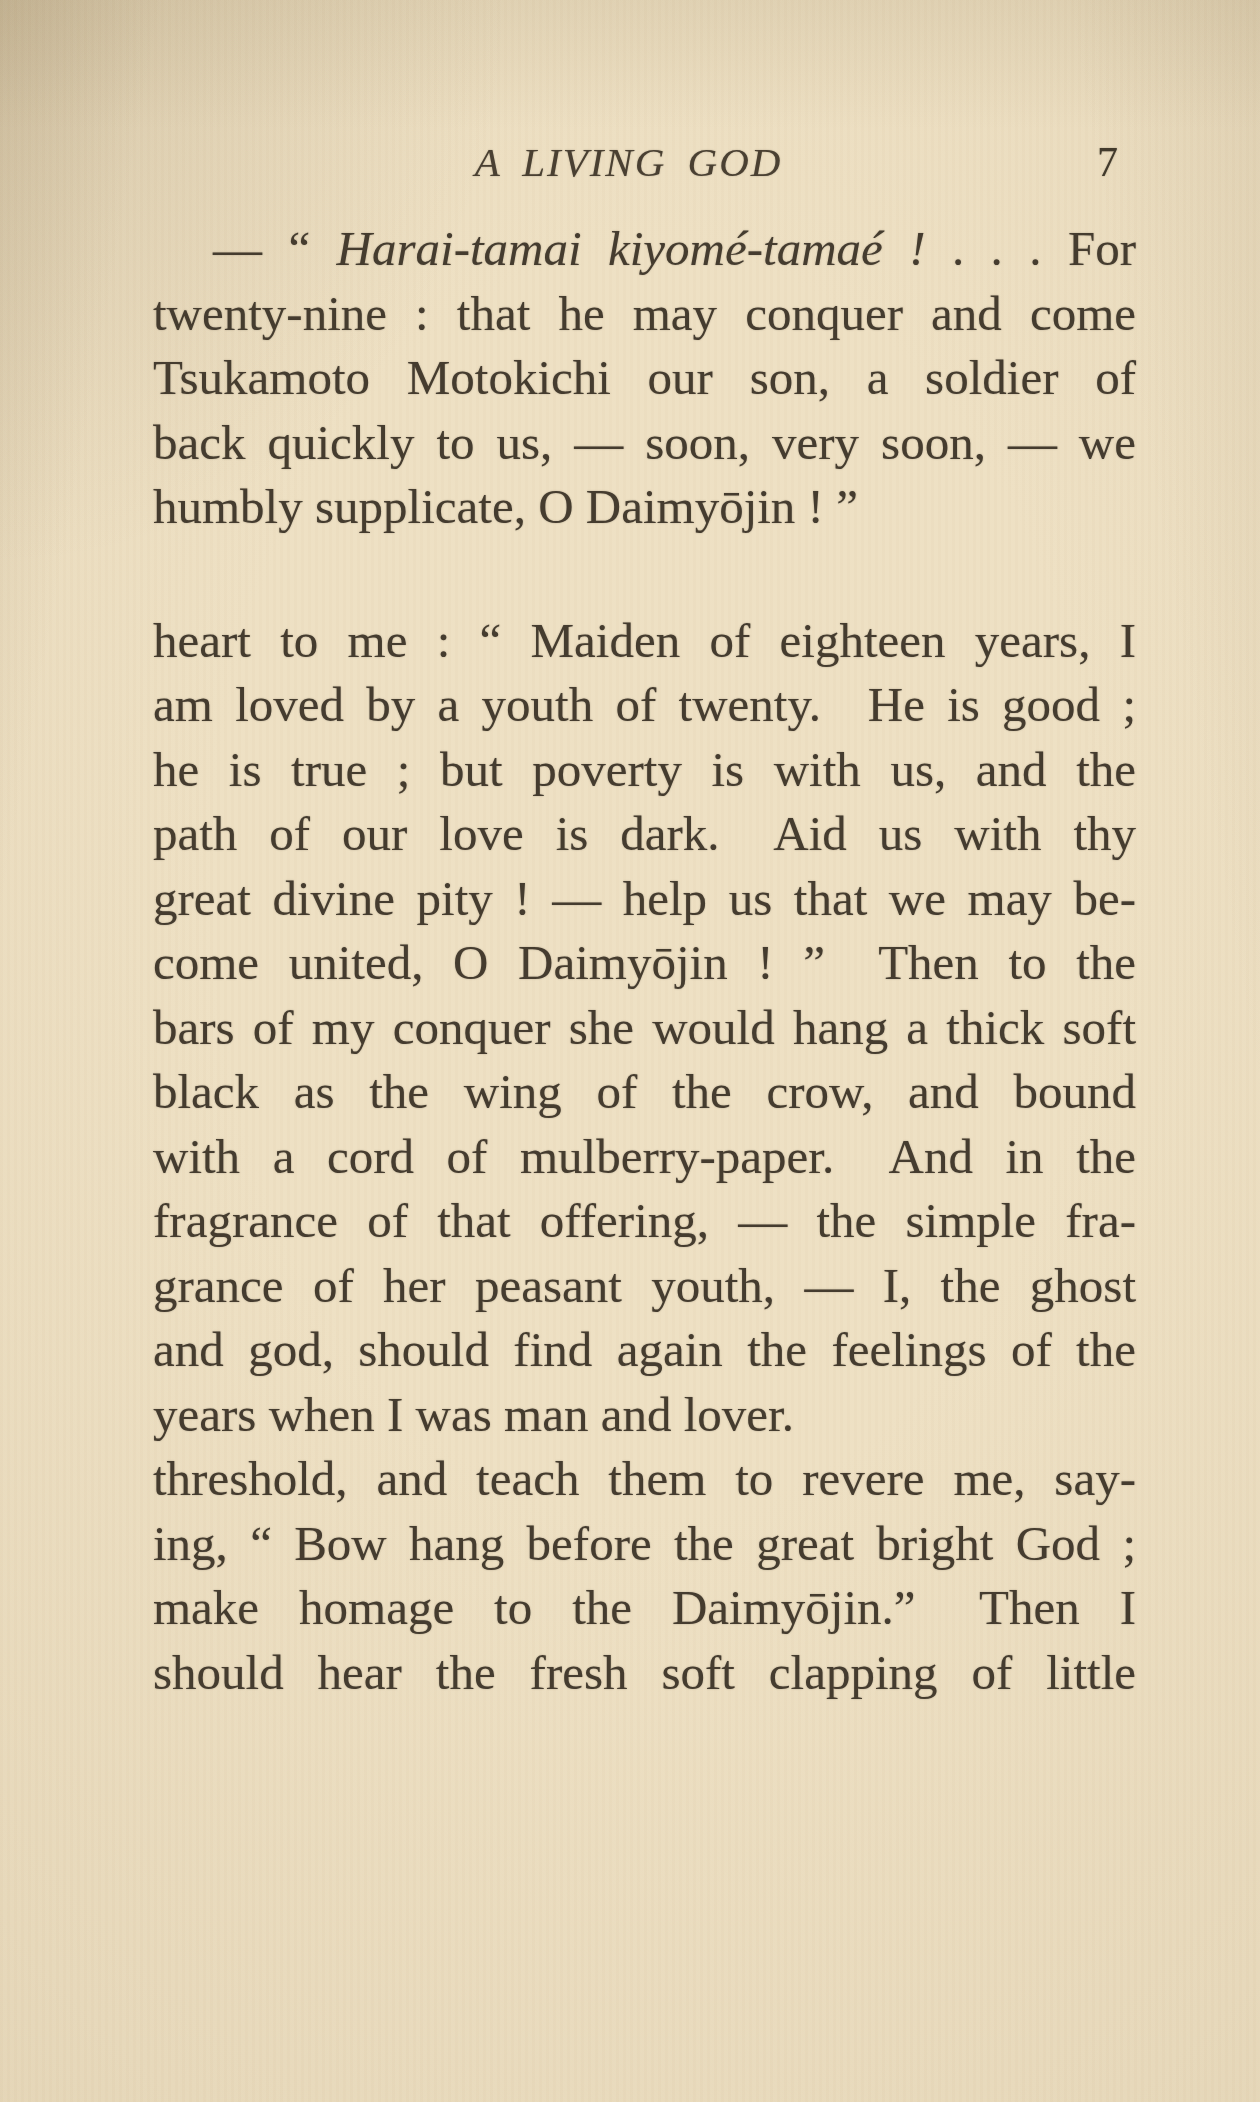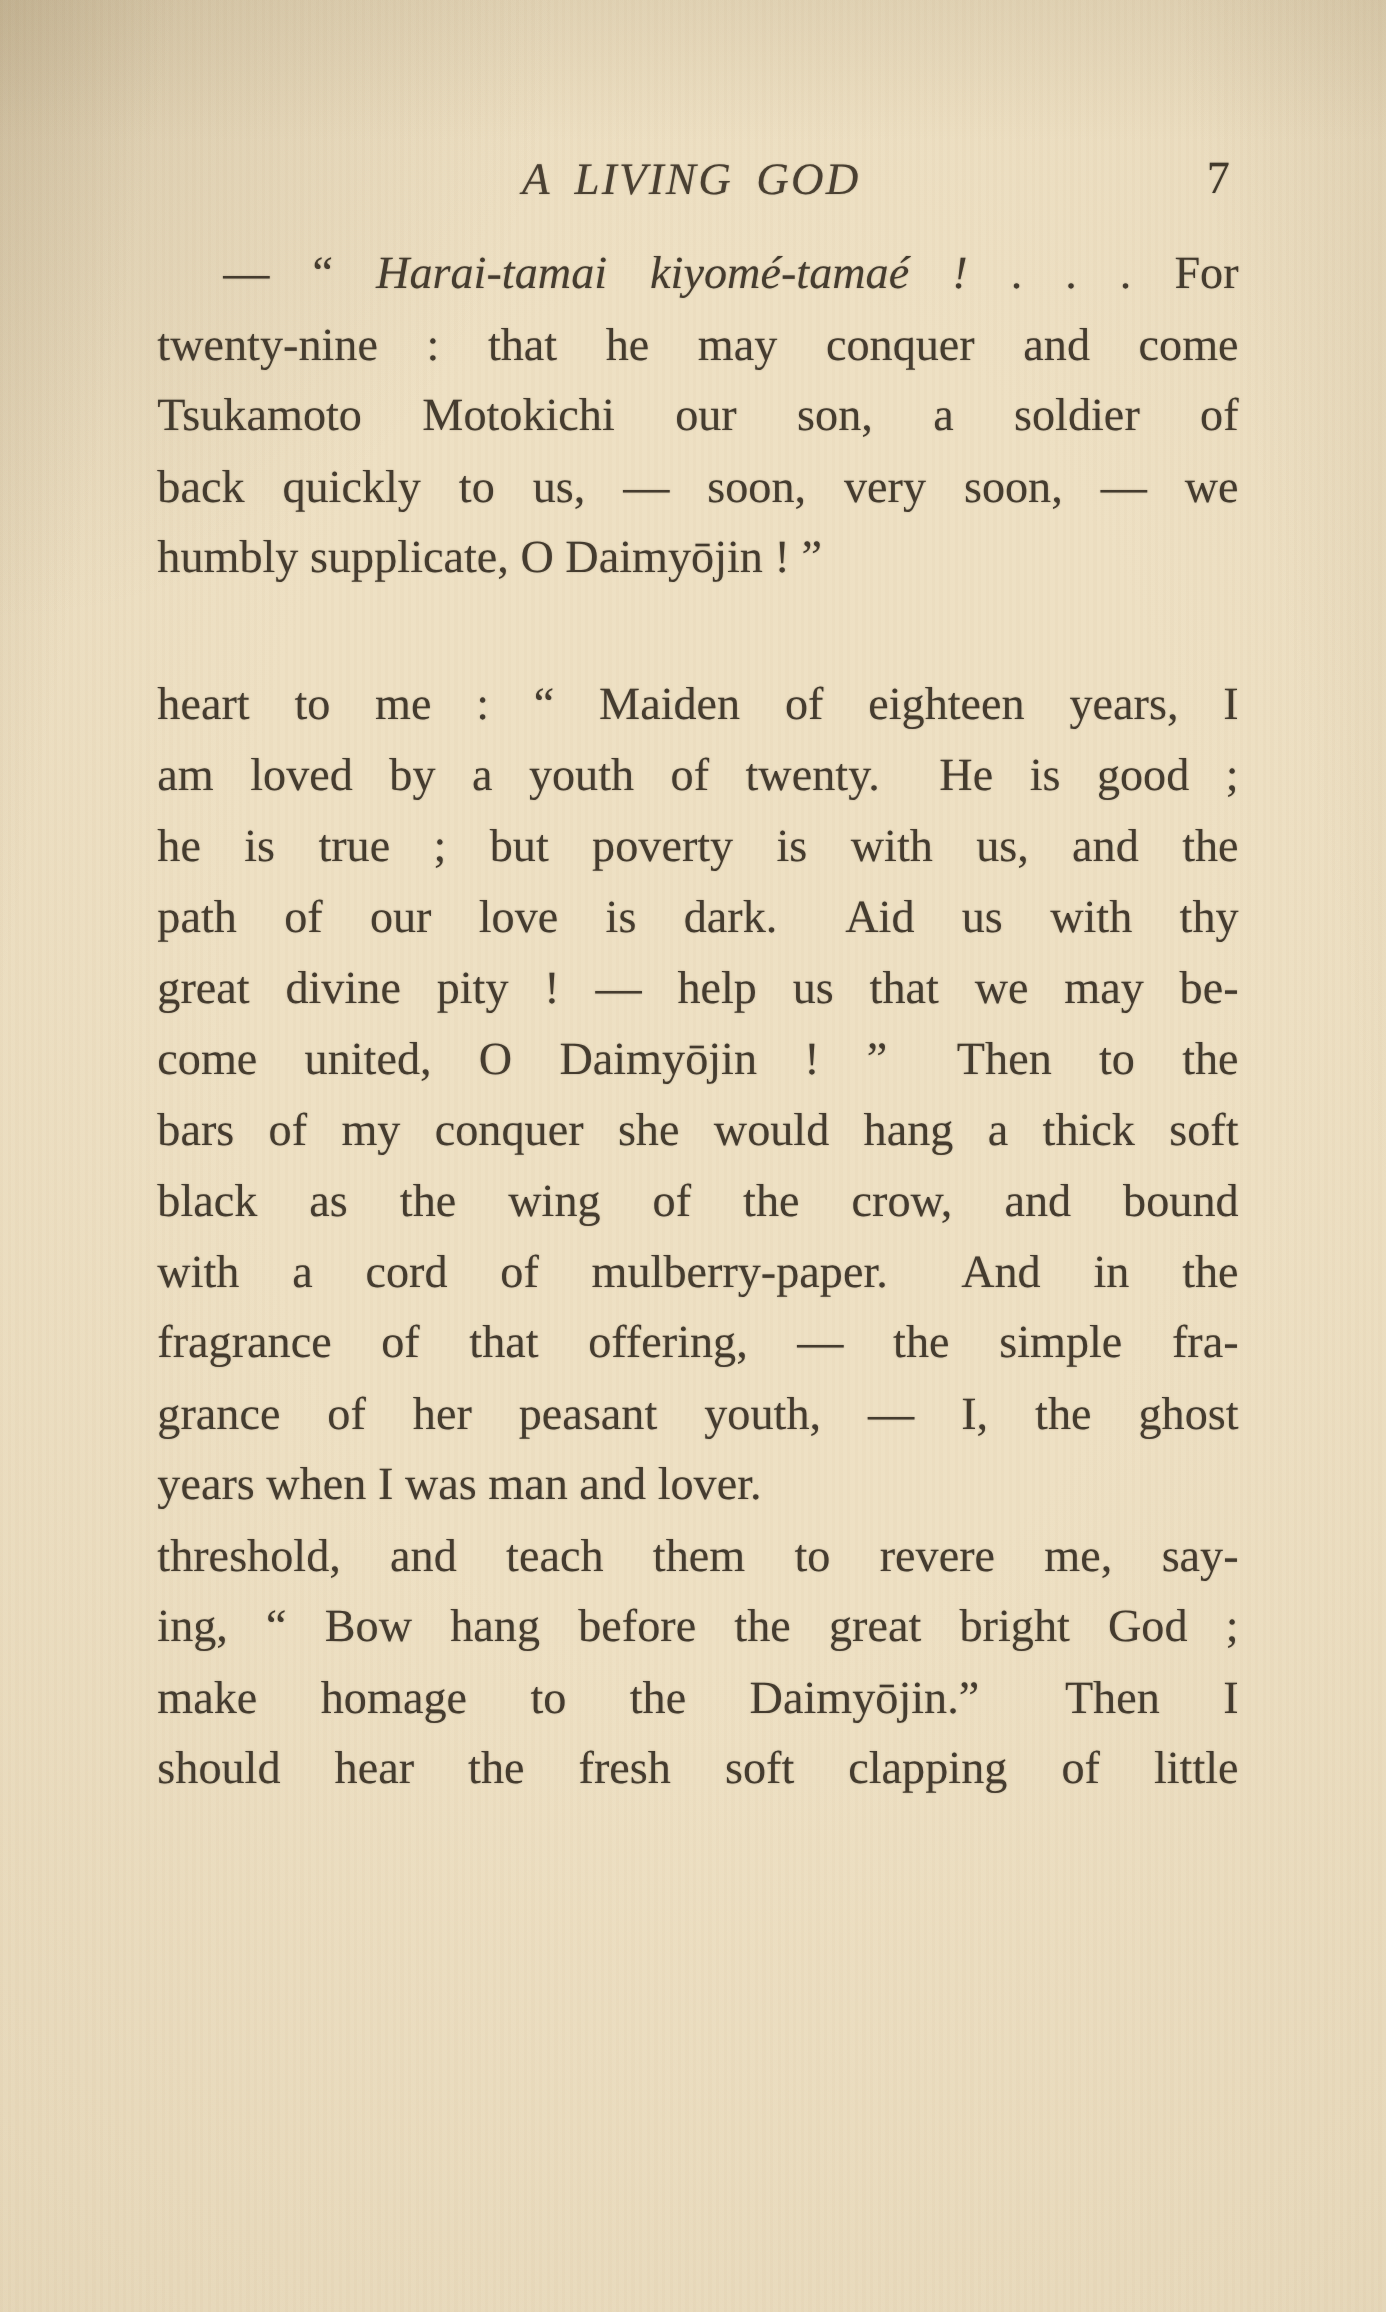--- a/index.html
+++ b/index.html
@@ -28,22 +28,22 @@
     color:#4a4032;
     text-shadow:0 0 1.5px rgba(74,64,50,.45);
   }
   .folio{
     position:absolute;right:2px;top:0;
     font-size:42px;line-height:52px;
     color:#423a2c;
     text-shadow:0 0 1.5px rgba(66,58,44,.45);
   }
   .text-block{
-    position:absolute;left:143px;top:217px;width:983px;
-    font-size:42px;
+    position:absolute;left:153px;top:217px;width:983px;
+    font-size:49px;
     text-shadow:0 0 1.6px rgba(69,60,47,.42);
   }
   .para{margin:0;}
   .para.gap{margin-bottom:69px;}
   .line{
     line-height:64.5px;
     text-align:justify;
     text-align-last:justify;
   }
   .line.last{text-align-last:left;}
@@ -72,20 +72,21 @@
         <div class="line"><span>am loved by a youth of twenty.  He is good ;</span></div>
         <div class="line"><span>he is true ; but poverty is with us, and the</span></div>
         <div class="line"><span>path of our love is dark.  Aid us with thy</span></div>
         <div class="line"><span>great divine pity ! — help us that we may be-</span></div>
         <div class="line"><span>come united, O Daimyōjin ! ”  Then to the</span></div>
         <div class="line"><span>bars of my conquer she would hang a thick soft</span></div>
         <div class="line"><span>black as the wing of the crow, and bound</span></div>
         <div class="line"><span>with a cord of mulberry-paper.  And in the</span></div>
         <div class="line"><span>fragrance of that offering, — the simple fra-</span></div>
         <div class="line"><span>grance of her peasant youth, — I, the ghost</span></div>
+        <div class="line"><span>and god, should find again the feelings of the</span></div>
         <div class="line last"><span>years when I was man and lover.</span></div>
       </div>
       <div class="para">
         <div class="line"><span>threshold, and teach them to revere me, say-</span></div>
         <div class="line"><span>ing, “ Bow hang before the great bright God ;</span></div>
         <div class="line"><span>make homage to the Daimyōjin.”  Then I</span></div>
         <div class="line"><span>should hear the fresh soft clapping of little</span></div>
       </div>
     </div>
 </div>

